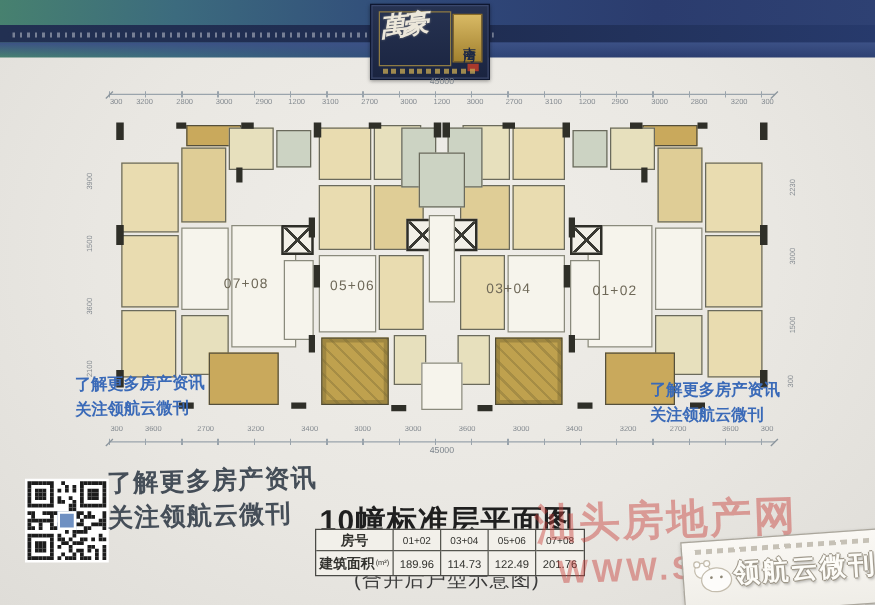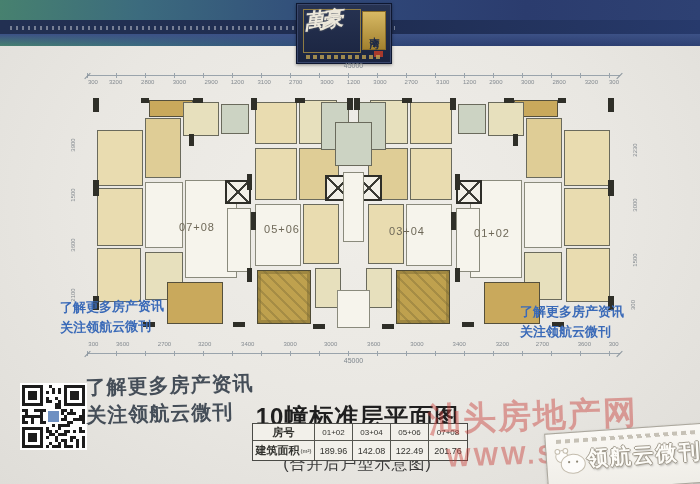--- a/index.html
+++ b/index.html
@@ -503,21 +503,21 @@
     <div class="title-sub">(合并后户型示意图)</div>
   </div>
   <div class="ftable" id="ftable">
       <div class="r1 hd">房号</div>
       <div class="r1">01+02</div>
       <div class="r1">03+04</div>
       <div class="r1">05+06</div>
       <div class="r1">07+08</div>
       <div class="r2 hd">建筑面积<small>(m²)</small></div>
       <div class="r2">189.96</div>
-      <div class="r2">142.08</div>
+      <div class="r2">114.73</div>
       <div class="r2">122.49</div>
       <div class="r2">201.76</div>
     </div>
 
   <div class="watermark wm1">汕头房地产网</div>
   <div class="watermark wm2">WWW.STFCW.NET</div>
   <div class="badge">
     <div class="badge-topline"></div>
     <div class="badge-row">
       <svg width="36" height="30">

